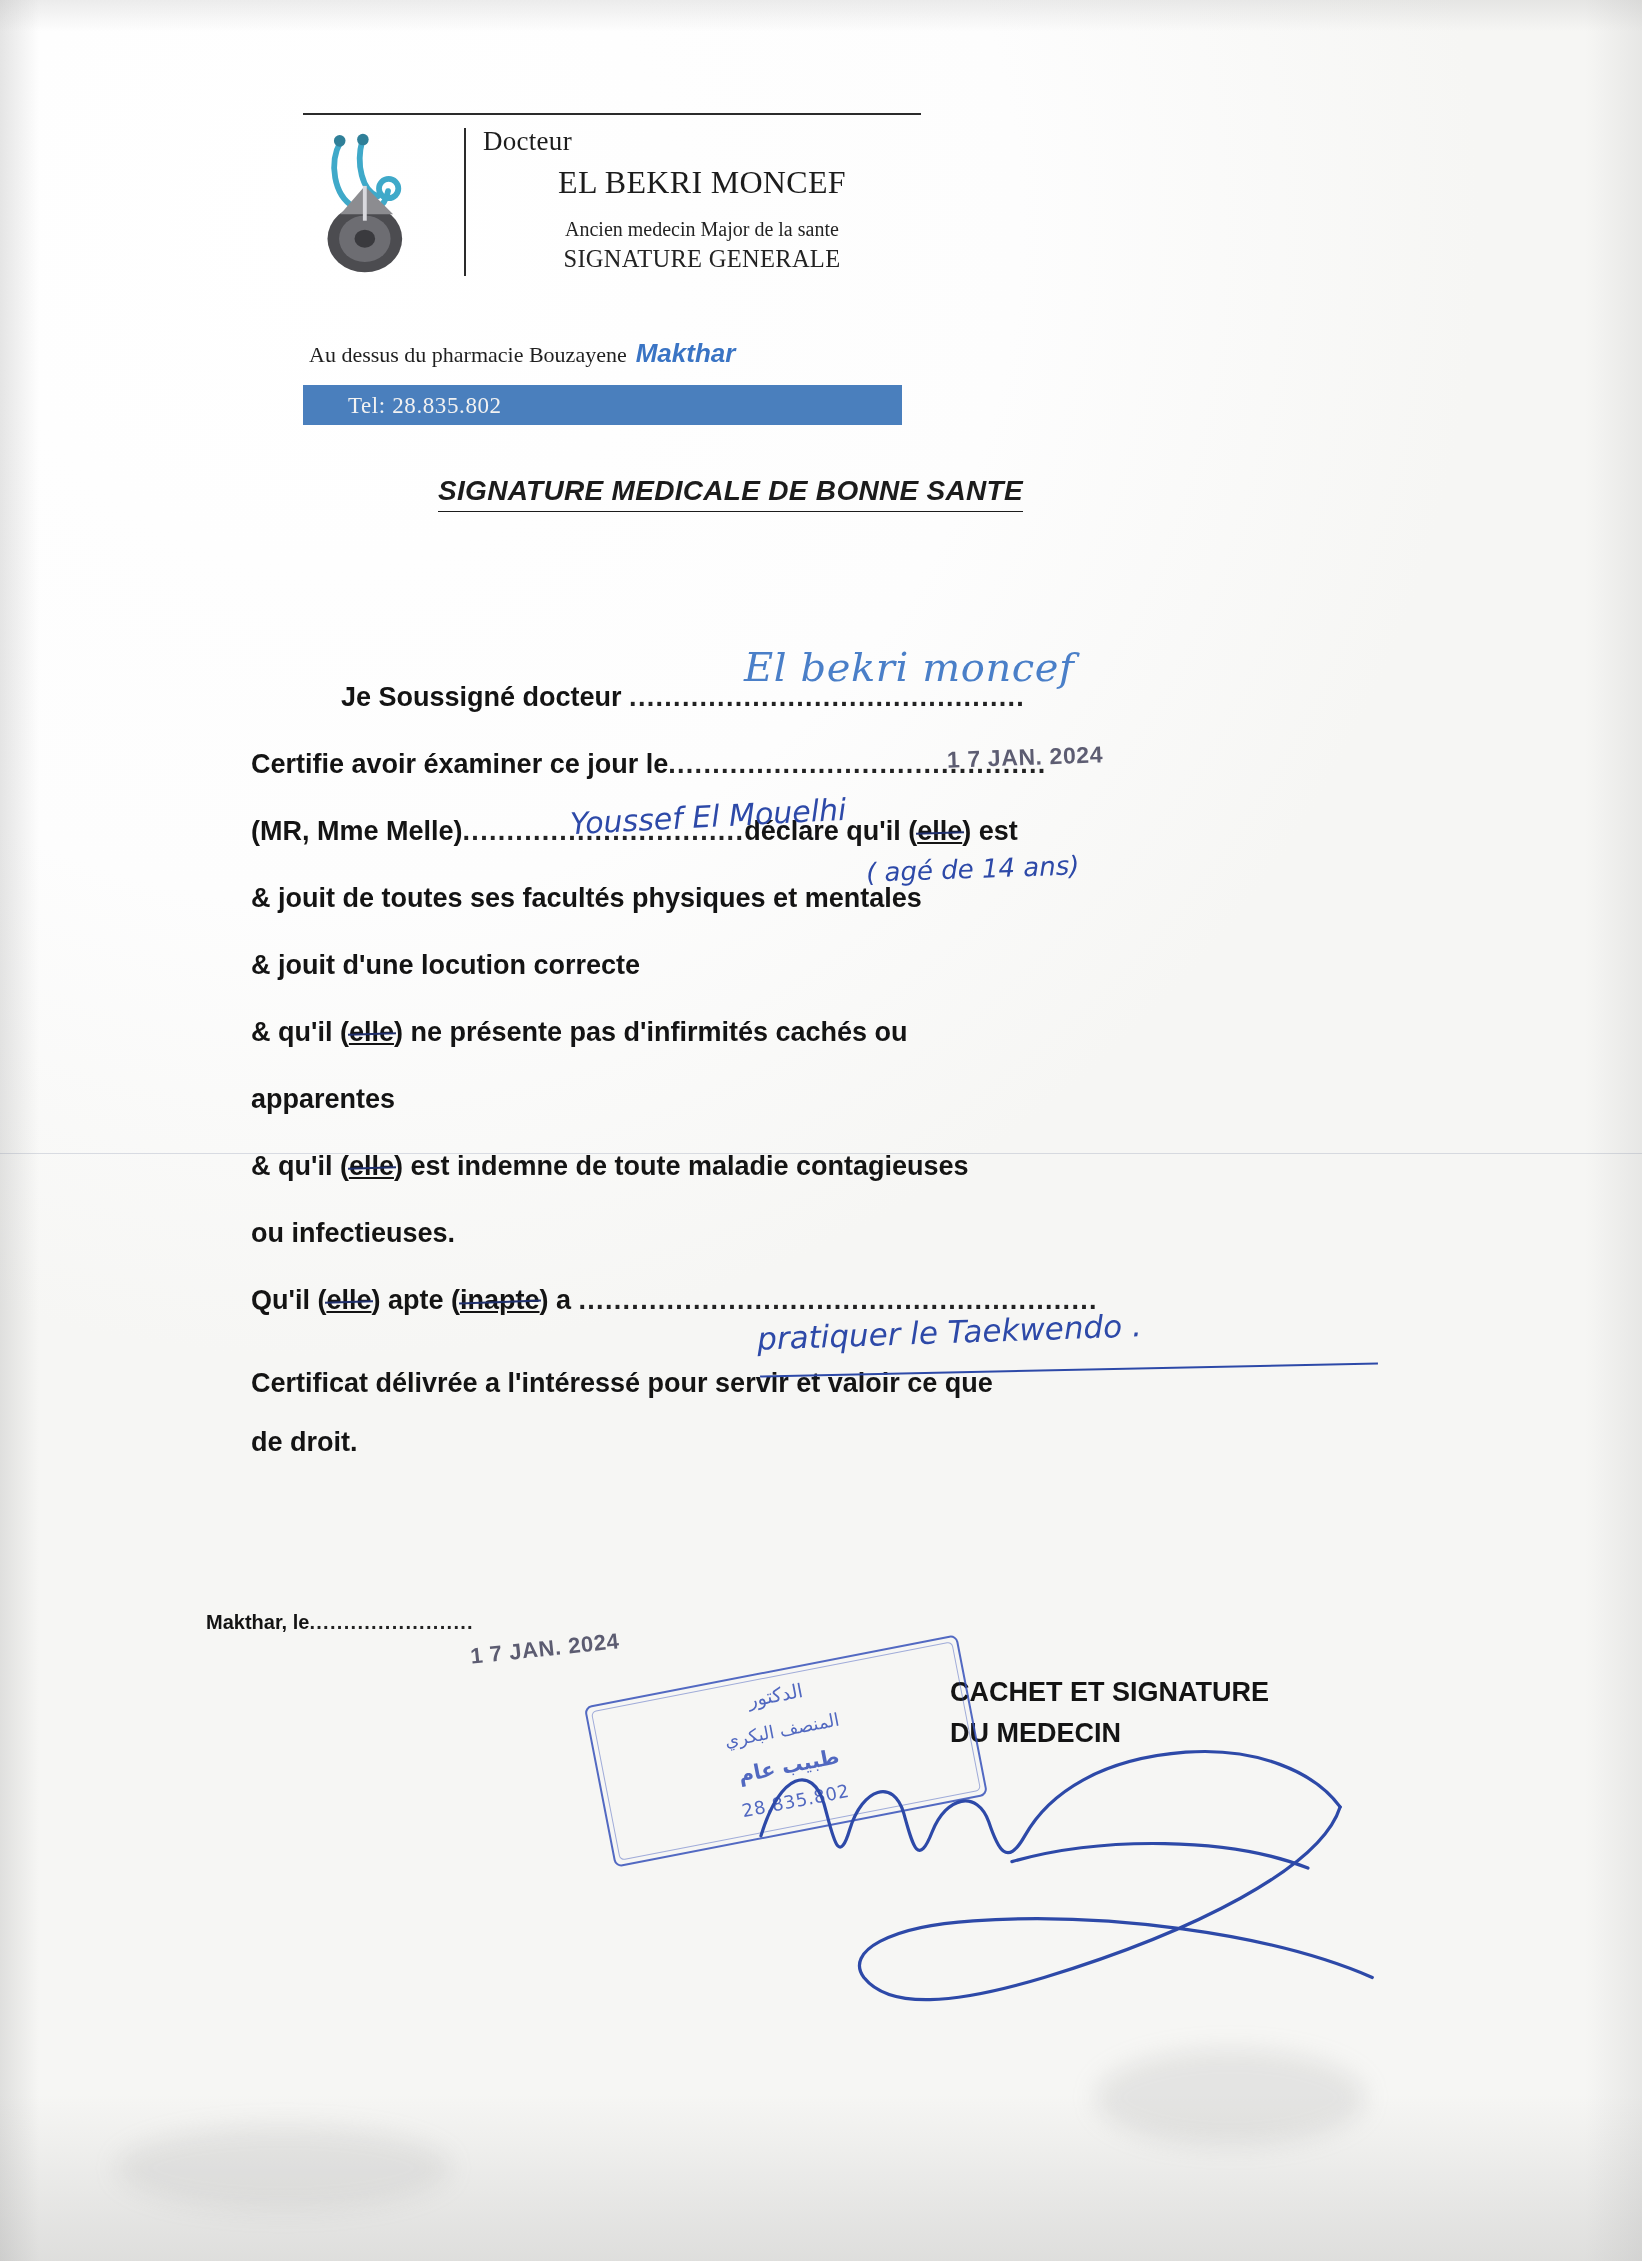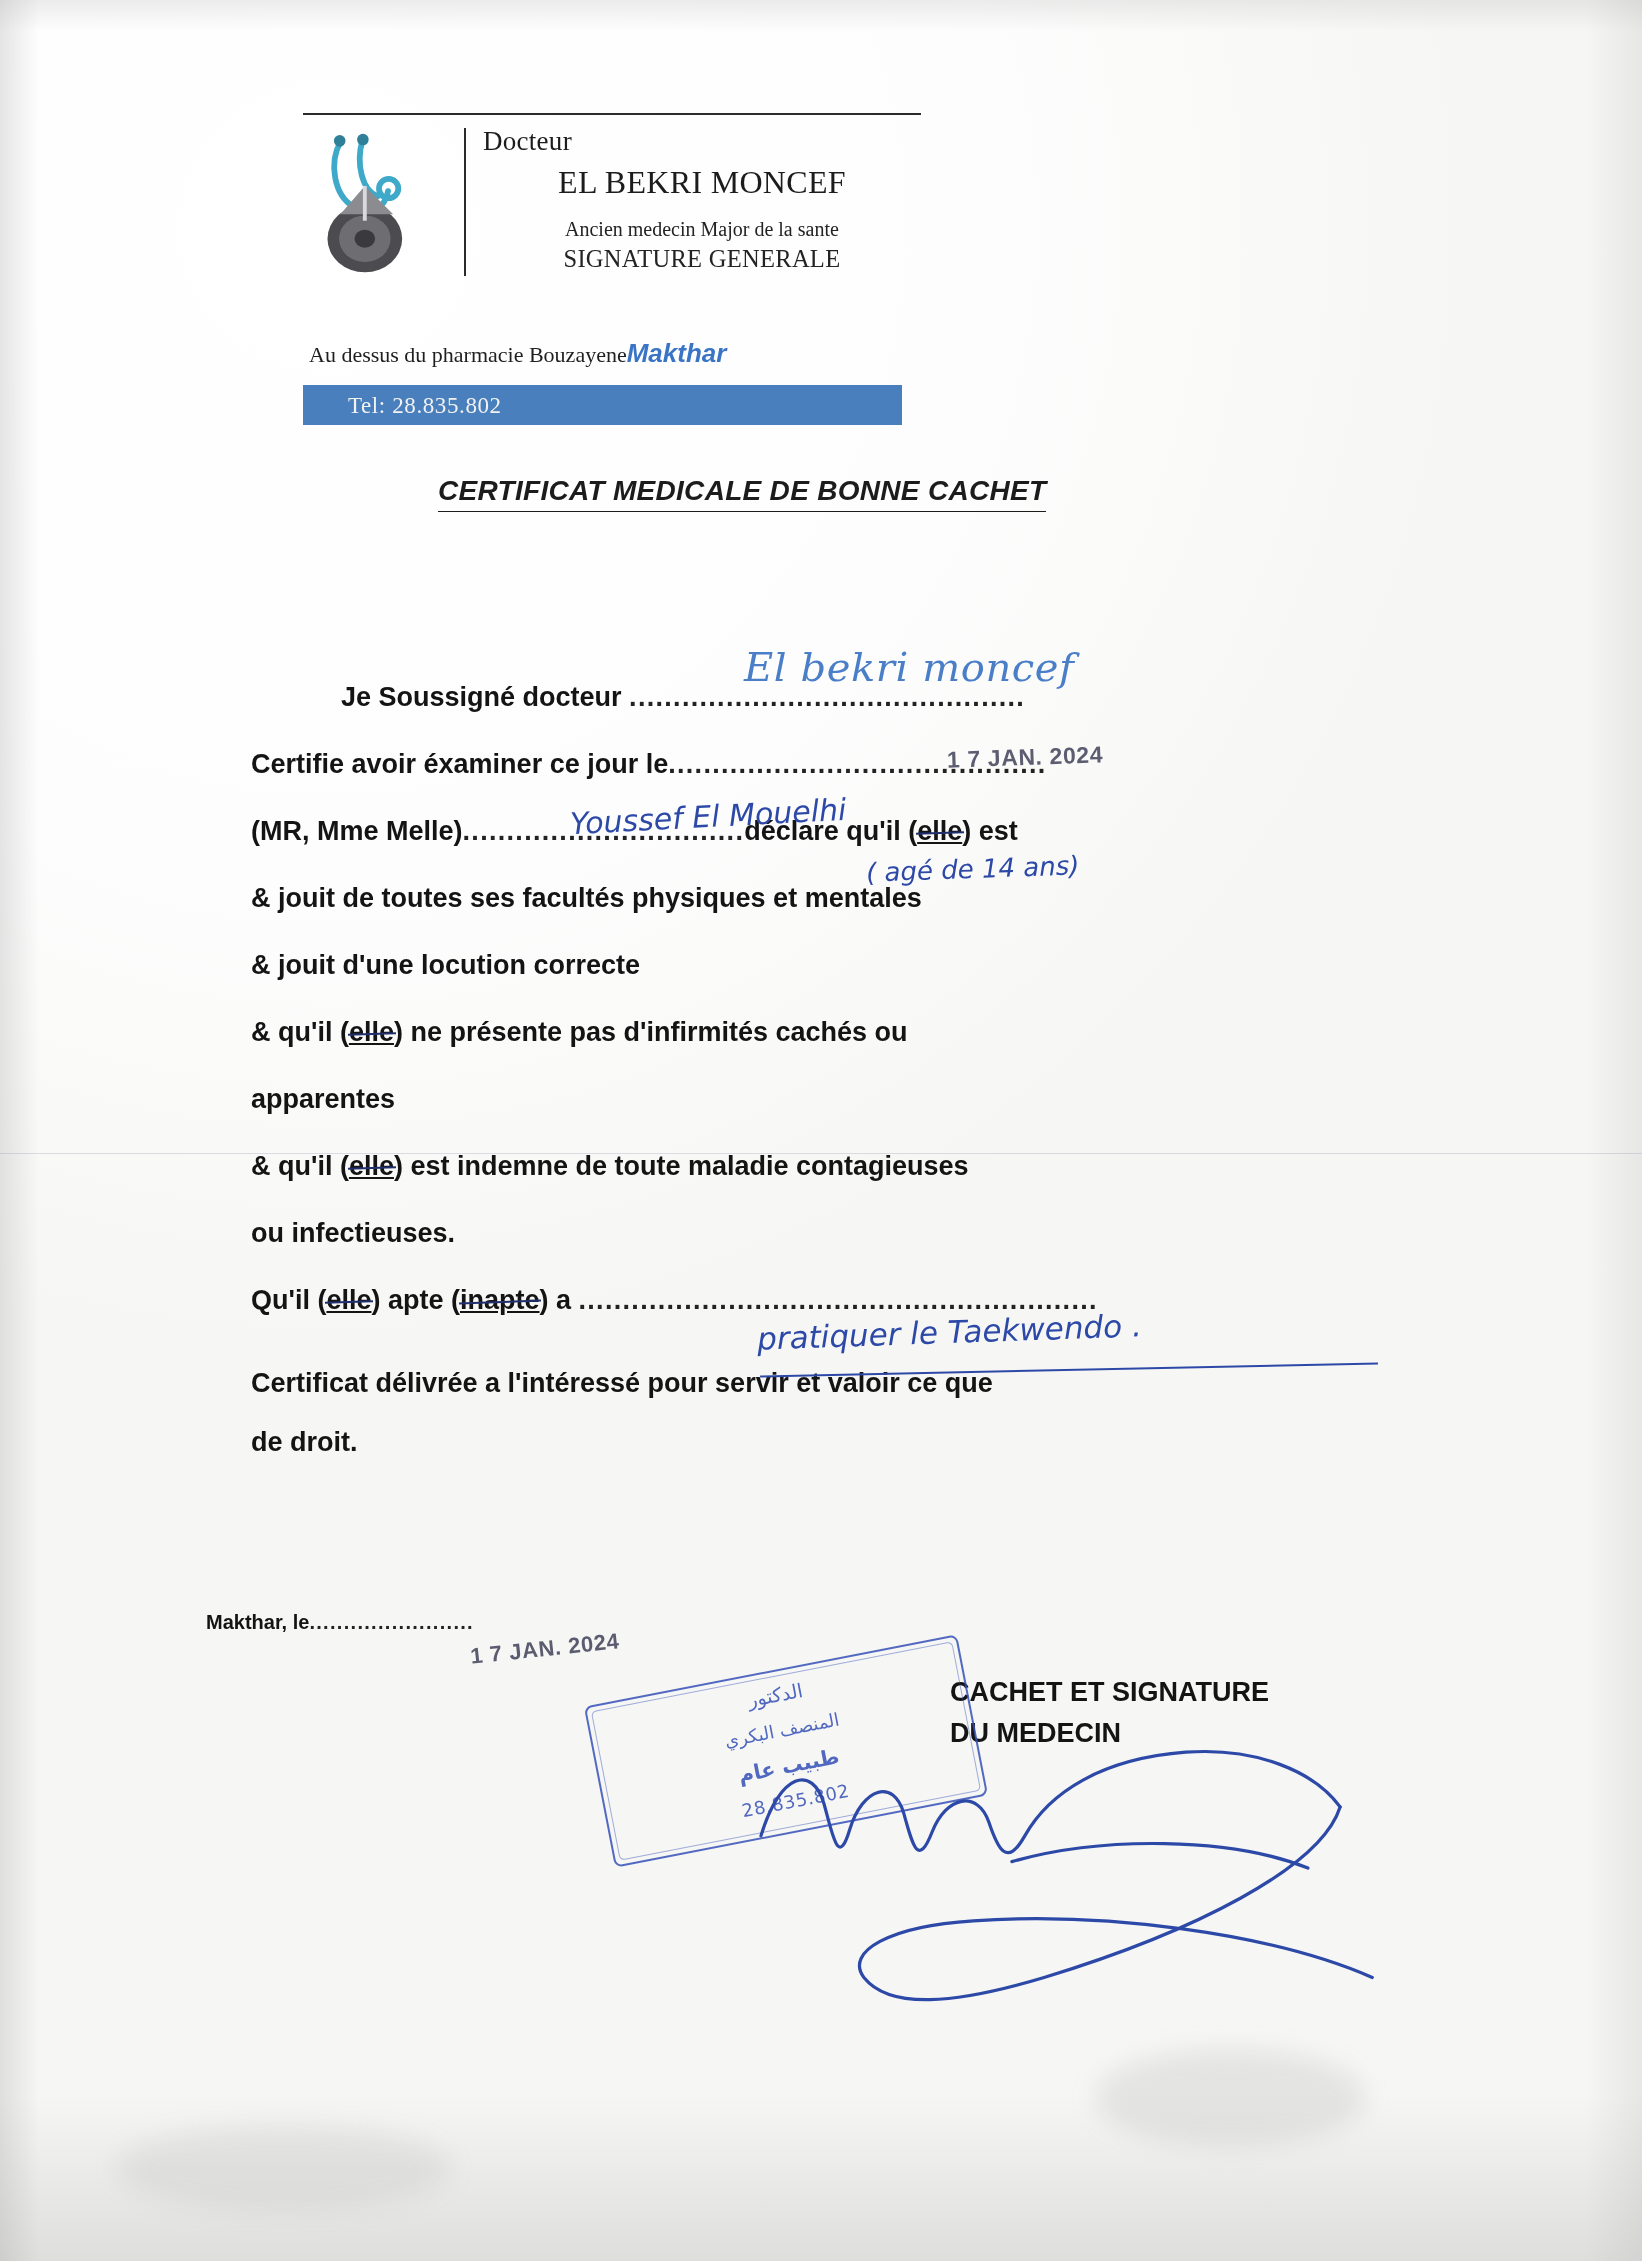--- a/index.html
+++ b/index.html
@@ -120,20 +120,21 @@
     font-size: 22px;
     color: #1f1f1f;
     white-space: nowrap;
   }
   .lh-city {
     font-family: "Liberation Sans", sans-serif;
     font-weight: bold;
     font-style: italic;
     font-size: 26px;
     color: #3a74c4;
+    margin-left: 9px;
   }
   .lh-telbar {
     position: absolute;
     left: 303px;
     top: 385px;
     width: 599px;
     height: 40px;
     background: #4a7fbd;
   }
   .lh-tel {
@@ -372,21 +373,21 @@
     </div>
   </div>
 
   <div class="lh-address">
     <span>Au dessus du pharmacie Bouzayene</span><span class="lh-city">Makthar</span>
   </div>
 
   <div class="lh-telbar"></div>
   <div class="lh-tel">Tel: 28.835.802</div>
 
-  <div class="doc-title">CERTIFICAT MEDICALE DE BONNE CACHET</div>
+  <div class="doc-title">SIGNATURE MEDICALE DE BONNE SANTE</div>
 
   <div class="body-text">
 
     <div class="line indent">
       <span>Je Soussigné docteur </span><span class="dots">.............................................</span>
     </div>
 
     <div class="line">
       <span>Certifie avoir éxaminer ce jour le</span><span class="dots">...........................................</span>
     </div>

